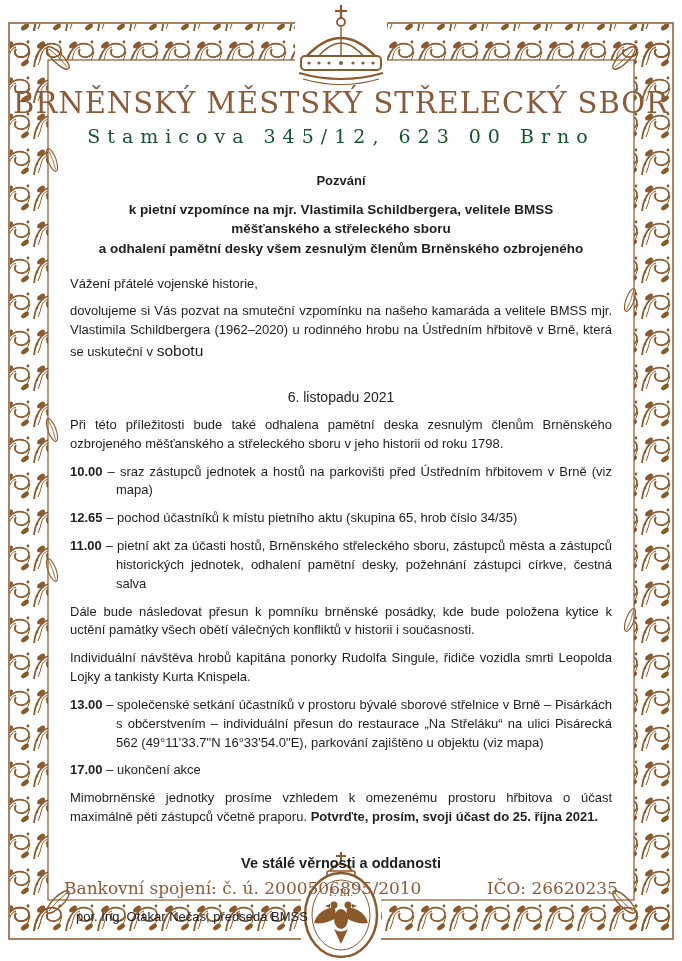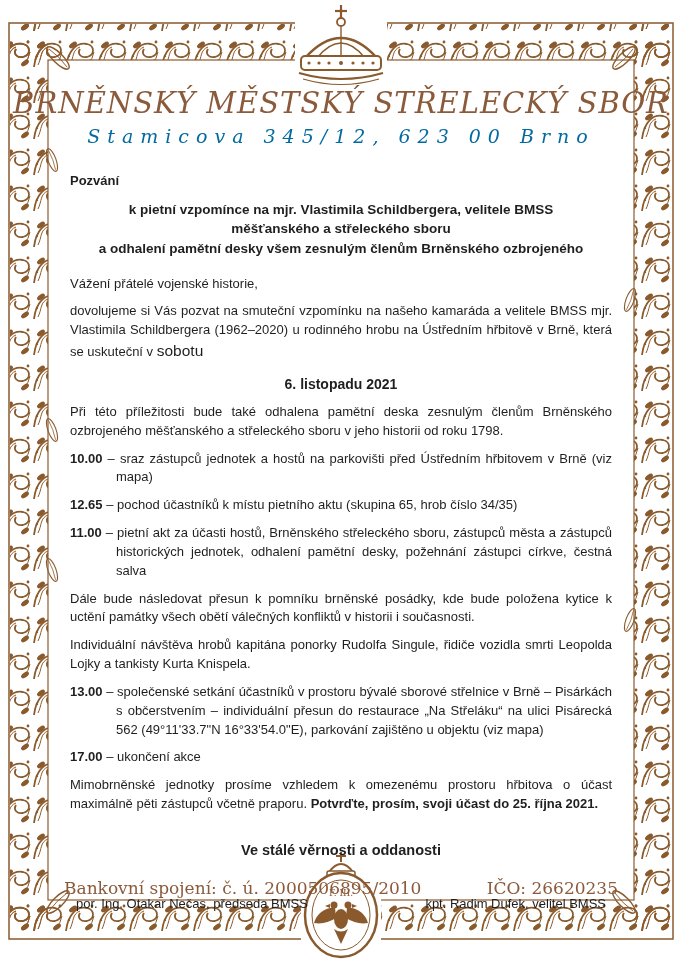--- a/index.html
+++ b/index.html
@@ -7,28 +7,28 @@
     position:relative;width:682px;height:961px;margin:0 auto;background:#fff;
     font-family:"Liberation Sans",sans-serif;color:#1f1f1f;overflow:hidden;
   }
   .ornament-svg{position:absolute;inset:0;pointer-events:none;}
   .content{position:absolute;left:70px;right:70px;top:72px;font-size:13px;line-height:1.45;}
   .org-title{
     font-family:"DejaVu Serif",serif;font-weight:400;color:#8a5a3b;
     font-size:29px;letter-spacing:1px;text-align:center;white-space:nowrap;margin:0;
   }
   .org-address{
-    font-family:"DejaVu Serif",serif;color:#0369a1;font-size:19px;letter-spacing:7px;
+    font-family:"DejaVu Serif",serif;color:#14532d;font-size:19px;letter-spacing:7px;
     text-align:center;white-space:nowrap;margin-top:5px;
   }
-  .h-center{font-weight:bold;margin-top:14px;}
+  .h-center{text-align:center;font-weight:bold;margin-top:14px;}
   .subtitle{text-align:center;font-weight:bold;margin-top:9px;font-size:13.5px;}
   .salutation{margin-top:16px;}
   .para{text-align:justify;margin-top:9px;}
-  .date-heading{text-align:center;font-weight:bold;font-size:14px;margin-top:11px;}
+  .date-heading{text-align:center;font-weight:normal;font-size:14px;margin-top:24px;}
   .sched{margin-top:9px;padding-left:46px;text-indent:-46px;text-align:justify;}
   .sched .time{font-weight:bold;}
   .bold-inline{font-weight:bold;}
   .highlight-word{font-size:15.5px;}
   .motto{text-align:center;font-weight:bold;font-size:14.5px;margin-top:26px;}
   .sigs{display:flex;justify-content:space-between;margin-top:34px;padding:0 6px;}
   .footer{
     position:absolute;top:878px;left:64px;right:64px;display:flex;justify-content:space-between;
     font-family:"DejaVu Serif",serif;color:#8a5a3b;font-size:17px;
   }
@@ -110,21 +110,21 @@
         <path d="M330,904 l-5,2 5,2 z"></path>
           <path d="M352,904 l5,2 -5,2 z"></path>
         <ellipse cx="341" cy="919" rx="7" ry="10"></ellipse>
         <path d="M335,907 Q318,909 314,923 Q325,925 336,918 Z"></path>
         <path d="M347,907 Q364,909 368,923 Q357,925 346,918 Z"></path>
         <path d="M334,929 L341,944 L348,929 Q341,934 334,929 Z"></path>
       </g>
     </g>
   </svg>
 
-  <div style="position:absolute;left:0;right:0;top:86px;font-style:italic;">
+  <div style="position:absolute;left:0;right:0;top:86px;">
     <div class="org-title">BRNĚNSKÝ MĚSTSKÝ STŘELECKÝ SBOR</div>
     <div class="org-address">Stamicova 345/12, 623 00 Brno</div>
   </div>
 
   <div class="content">
     <div style="height:86px;"></div>
 
     <div class="h-center">Pozvání</div>
 
     <div class="subtitle">
@@ -154,21 +154,20 @@
     <div class="sched"><span class="time">13.00</span> <span>– společenské setkání účastníků v prostoru bývalé sborové střelnice v Brně – Pisárkách s občerstvením – individuální přesun do restaurace „Na Střeláku“ na ulici Pisárecká 562 (49°11'33.7"N 16°33'54.0"E), parkování zajištěno u objektu (viz mapa)</span></div>
 
     <div class="sched"><span class="time">17.00</span> <span>– ukončení akce</span></div>
 
     <div class="para"><span>Mimobrněnské jednotky prosíme vzhledem k omezenému prostoru hřbitova o účast maximálně pěti zástupců včetně praporu. </span><span class="bold-inline">Potvrďte, prosím, svoji účast do 25. října 2021.</span></div>
 
     <div class="motto">Ve stálé věrnosti a oddanosti</div>
 
     <div class="sigs">
       <span>por. Ing. Otakar Nečas, předseda BMSS</span>
-      <span>kpt. Radim Dufek, velitel BMSS</span>
     </div>
   </div>
 
   <div class="footer">
     <span>Bankovní spojení: č. ú. 2000506895/2010</span>
     <span>IČO: 26620235</span>
   </div>
 
 </div>
 

